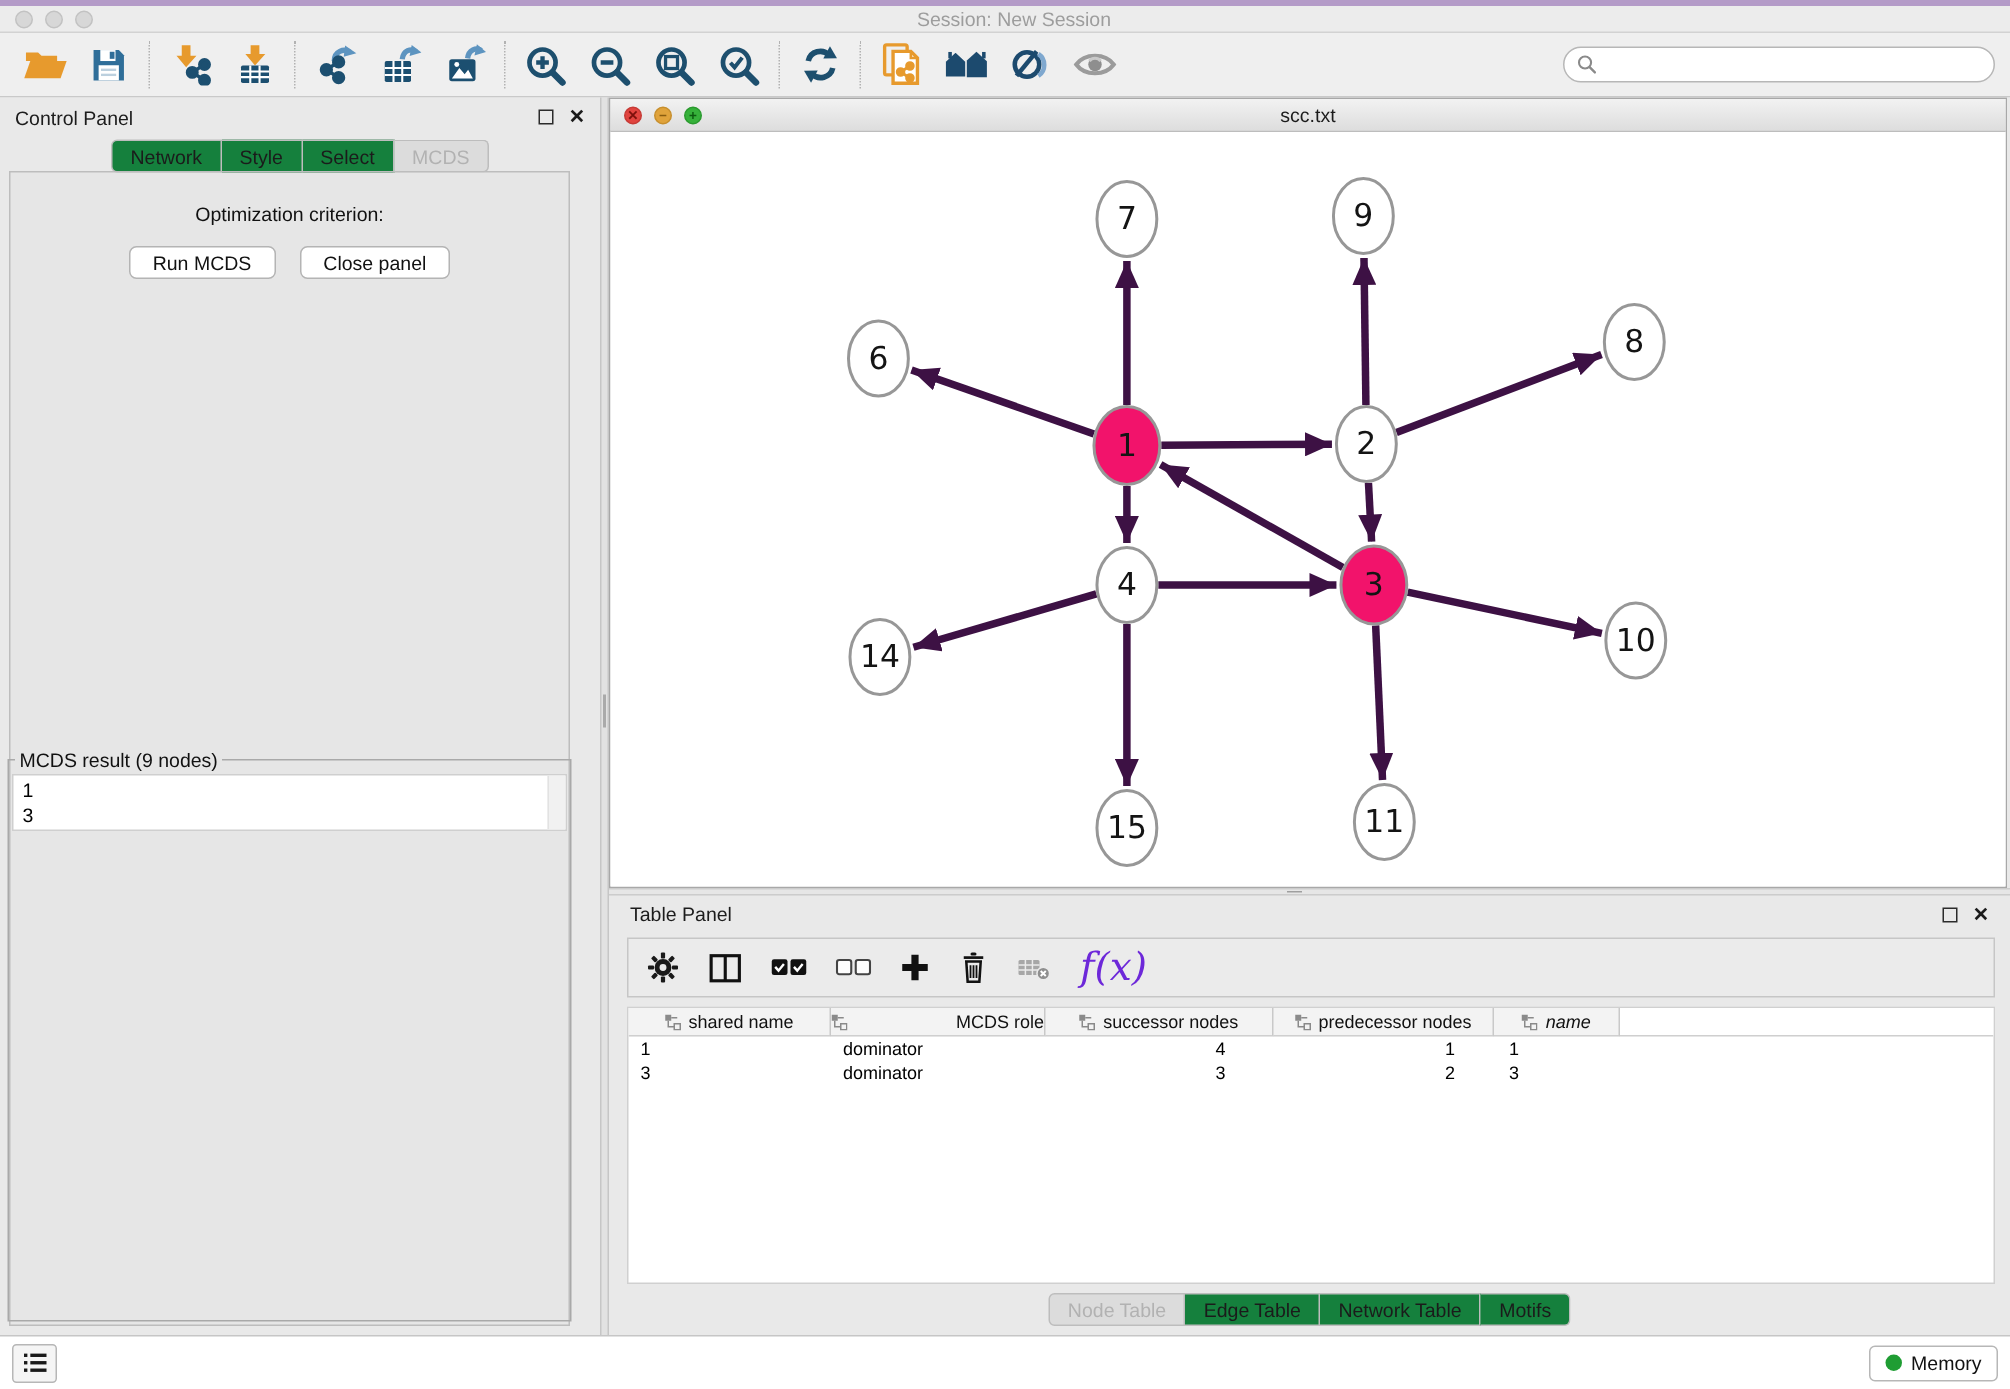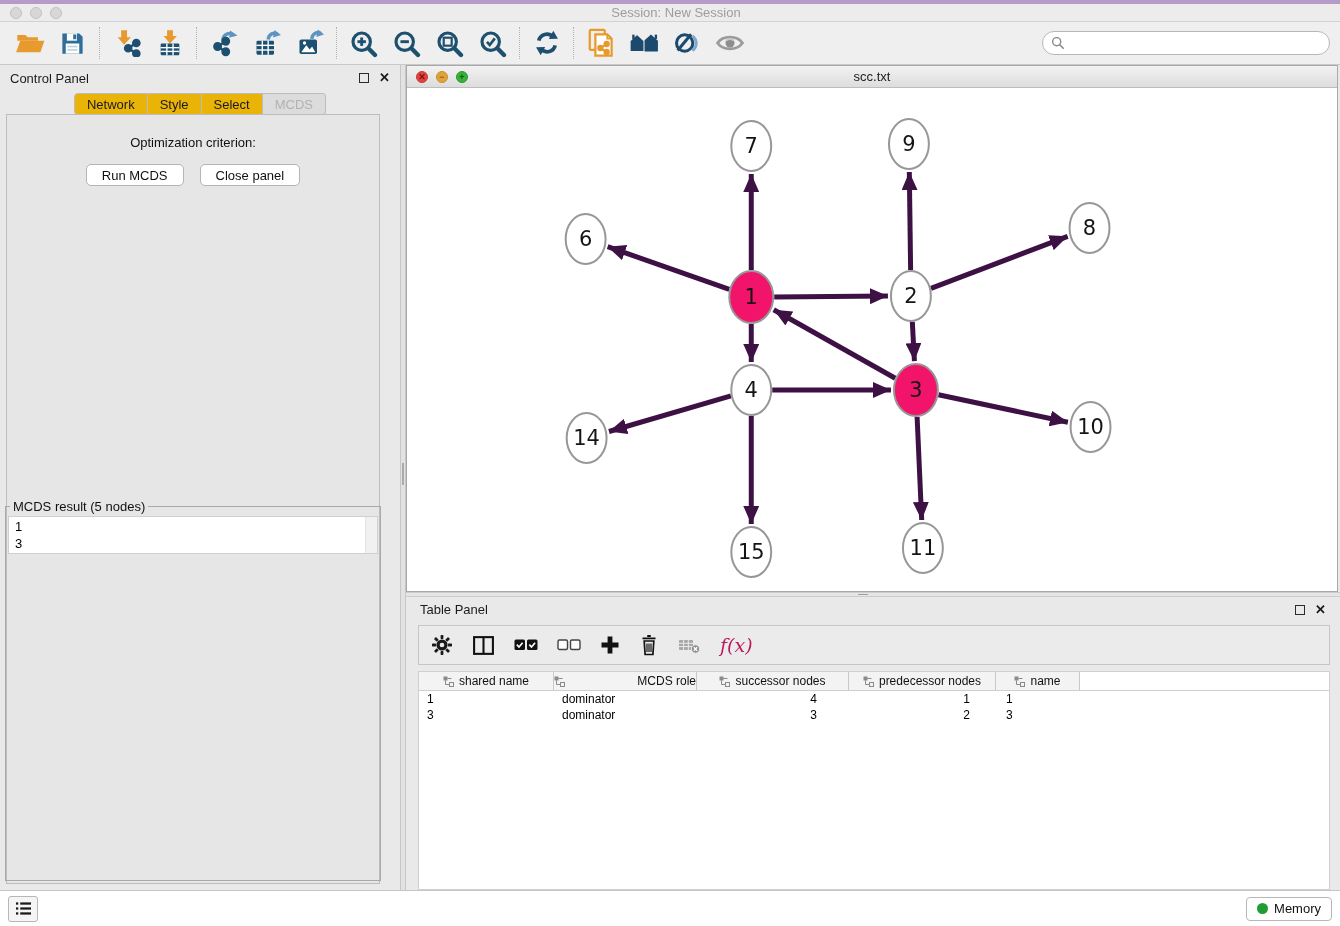--- a/index.html
+++ b/index.html
@@ -27,21 +27,21 @@
   
   .content{ display:flex; height:825px; }
   
   .control-panel{ width:400px; display:flex; flex-direction:column; background:#e9e9e9;}
   .cp-header{ height:26px; display:flex; align-items:center; padding:0 10px; font-size:13px; color:#1c1c1c;}
   .panel-icons{ margin-left:auto; display:flex; align-items:center; gap:10px;}
   .float-ico{ width:10px; height:10px; border:1.6px solid #2b2b2b; display:inline-block; cursor:pointer;}
   .close-ico{ font-size:13px; font-weight:bold; color:#1b1b1b; cursor:pointer; line-height:10px;}
   .seg{ display:flex; }
   .seg .tab{ height:22px; padding:0 12px; display:flex; align-items:center; font-size:13px;
-    background:#eab308; border:1px solid #bdbdbd; border-left:none; color:#1b1b1b; cursor:pointer;}
+    background:#15803d; border:1px solid #bdbdbd; border-left:none; color:#1b1b1b; cursor:pointer;}
   .seg .tab:first-child{ border-left:1px solid #bdbdbd; border-radius:4px 0 0 4px;}
   .seg .tab:last-child{ border-radius:0 4px 4px 0;}
   .seg .tab.selected{ background:#dcdcdc; color:#b2b2b2;}
   .cp-tabs{ justify-content:center; margin-top:2px; position:relative; z-index:2;}
   .cp-box{ flex:1; margin:-1px 20px 6px 6px; border:1px solid #bdbdbd; background:#e6e6e6;
     display:flex; flex-direction:column; align-items:center; padding-top:20px;}
   .opt-label{ font-size:13px; color:#111;}
   .cp-select{ margin-top:12px; width:310px; height:23px; background:#fff; border:1px solid #b4b4b4;
     border-radius:5px; display:flex; align-items:center; padding:0 7px 0 10px; font-size:13px; cursor:pointer;}
   .stepper{ margin-left:auto; display:flex; flex-direction:column; line-height:6px; color:#555; font-size:8px;}
@@ -77,21 +77,21 @@
   
   .hsplit{ height:5px; background:#e6e6e6; border-top:1px solid #cccccc; border-bottom:1px solid #cccccc;
     position:relative; cursor:row-resize;}
   .hgrip{ position:absolute; left:452px; top:1px; width:10px; height:1px; background:#9f9f9f;}
   
   .table-panel{ flex:1; display:flex; flex-direction:column; background:#e9e9e9;}
   .tp-header{ height:25px; display:flex; align-items:center; padding:0 14px; font-size:13px; color:#1c1c1c;}
   .tp-toolbar{ margin:3px 10px 6px 12px; height:40px; background:#ebebeb; border:1px solid #c6c6c6;
     display:flex; align-items:center; gap:19px; padding:0 12px; flex:none;}
   .ti{ display:flex; align-items:center; justify-content:center; cursor:pointer;}
-  .fx{ font-family:"DejaVu Serif", serif; font-style:italic; font-size:19px; color:#be185d;}
+  .fx{ font-family:"DejaVu Serif", serif; font-style:italic; font-size:26px; color:#6d28d9;}
   .table-wrap{ flex:1; margin:0 10px 0 12px; background:#fff; border:1px solid #d0d0d0;
     display:flex; flex-direction:column; overflow:hidden;}
   .thead{ display:flex; height:19px; background:#f3f3f3; font-size:12px; flex:none;}
   .th{ display:flex; align-items:center; justify-content:center; gap:5px;
     border-right:1px solid #c9c9c9; border-bottom:1px solid #cfcfcf; color:#111; cursor:pointer;}
   .th.filler{ flex:1; background:#fff; border-right:none; cursor:default;}
   .tr{ display:flex; height:16px; font-size:12px; align-items:center; cursor:default;}
   .td{ overflow:hidden; white-space:nowrap;}
   .al{ text-align:left; padding-left:8px;}
   .ar2{ text-align:right; padding-right:32px;}
@@ -299,21 +299,21 @@
       <div class="tab selected">MCDS</div>
     </div>
     <div class="cp-box">
       <div class="opt-label">Optimization criterion:</div>
       <div class="cp-buttons">
         <div class="btn">Run MCDS</div>
         <div class="btn">Close panel</div>
       </div>
       <div class="cp-spacer"></div>
       <fieldset class="mcds">
-        <legend>MCDS result (5 nodes)</legend>
+        <legend>MCDS result (9 nodes)</legend>
         <div class="result-area" id="result-area">1
 3</div>
       </fieldset>
     </div>
   </div>
 
   <div class="vsplit">
     <div class="vgrip"></div>
   </div>
 
@@ -481,21 +481,21 @@
               <span>successor nodes</span>
             </div>
             <div class="th" style="width: 147px;">
               <svg width="11" height="11" viewBox="0 0 11 11">
                 <rect x="0.5" y="0.5" width="4" height="4" fill="#8a8a8a"></rect>
                 <path d="M2.5 4.5 v4 h4 M4.5 2.5 h4" fill="none" stroke="#8a8a8a" stroke-width="1"></path>
                 <rect x="6.5" y="6.5" width="4" height="4" fill="none" stroke="#8a8a8a" stroke-width="1"></rect>
               </svg>
               <span>predecessor nodes</span>
             </div>
-            <div class="th" style="width: 84px;">
+            <div class="th" style="width: 84px; font-style: italic;">
               <svg width="11" height="11" viewBox="0 0 11 11">
                 <rect x="0.5" y="0.5" width="4" height="4" fill="#8a8a8a"></rect>
                 <path d="M2.5 4.5 v4 h4 M4.5 2.5 h4" fill="none" stroke="#8a8a8a" stroke-width="1"></path>
                 <rect x="6.5" y="6.5" width="4" height="4" fill="none" stroke="#8a8a8a" stroke-width="1"></rect>
               </svg>
               <span>name</span>
             </div>
             <div class="th filler"></div>
           </div>
         <div id="table-body">
@@ -509,20 +509,28 @@
             <div class="tr">
               <div class="td al" style="width: 135px;">3</div>
               <div class="td al" style="width: 143px;">dominator</div>
               <div class="td ar2" style="width: 152px;">3</div>
               <div class="td ar3" style="width: 147px;">2</div>
               <div class="td al4" style="width: 84px;">3</div>
             </div>
           </div>
       </div>
 
+      <div class="tp-tabbar">
+        <div class="seg" id="bottom-tabs">
+          <div class="tab selected">Node Table</div>
+          <div class="tab">Edge Table</div>
+          <div class="tab">Network Table</div>
+          <div class="tab">Motifs</div>
+        </div>
+      </div>
     </div>
   </div>
 </div>
 
 <div class="statusbar">
   <div class="list-btn">
     <svg width="17" height="15" viewBox="0 0 18 16">
       <g fill="#1a1a1a">
         <rect x="1" y="1.5" width="2.4" height="2.4"></rect>
           <rect x="1" y="6.8" width="2.4" height="2.4"></rect>

